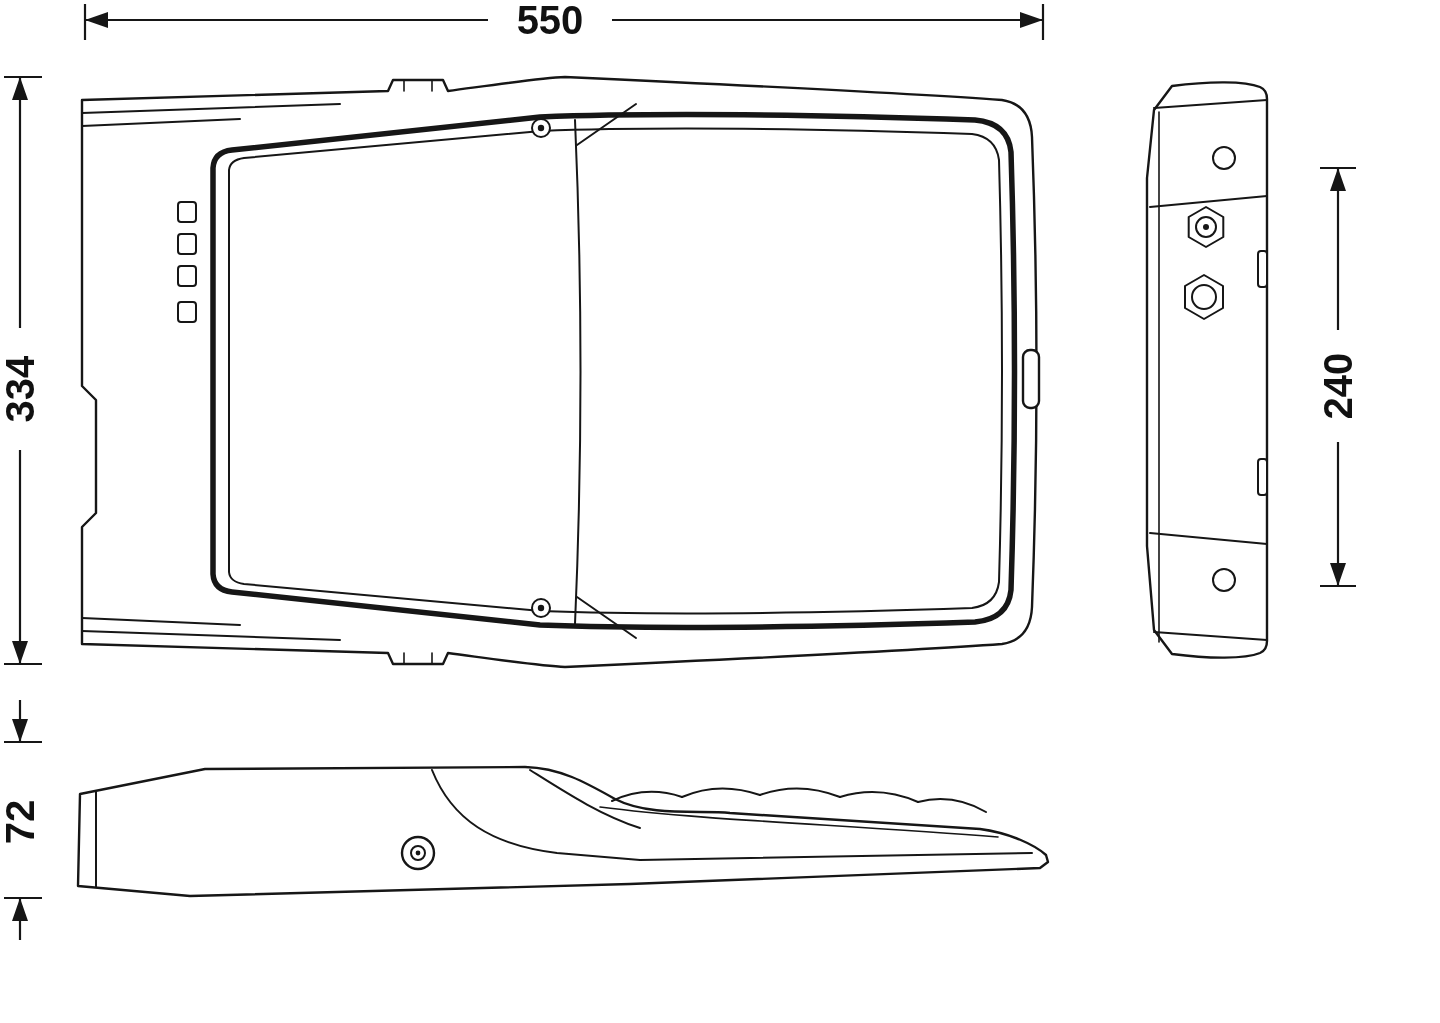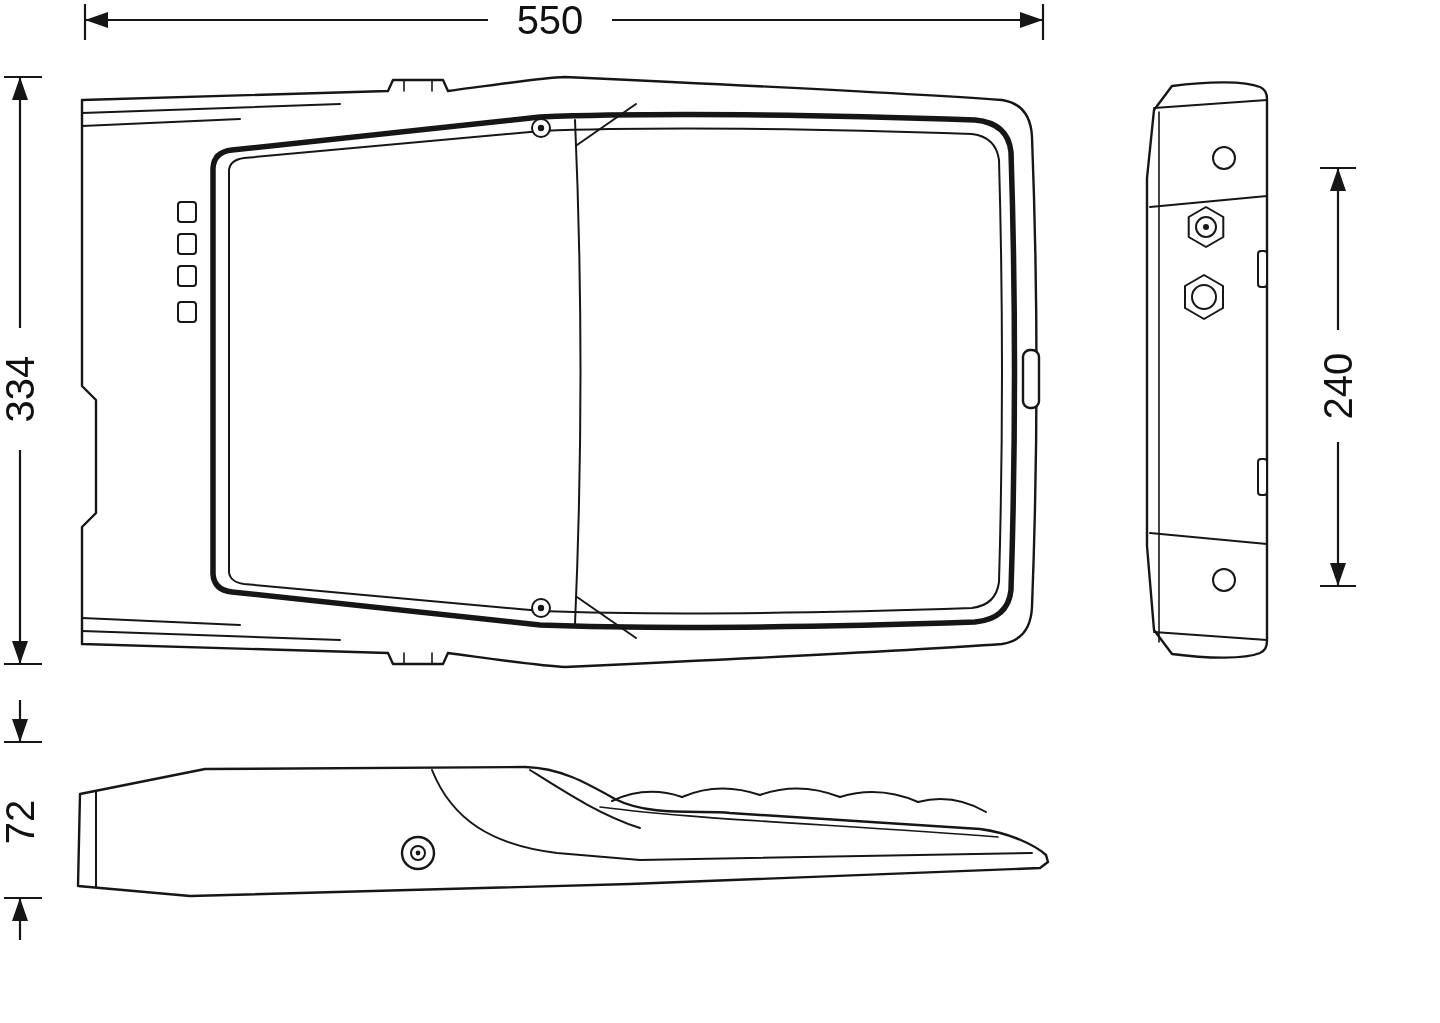--- a/index.html
+++ b/index.html
@@ -1,16 +1,16 @@
 <!DOCTYPE html>
 <html><head>
 <meta charset="utf-8">
 <style>
   html,body{margin:0;padding:0;background:#ffffff;}
-  .canvas{width:1440px;height:1023px;position:relative;background:#ffffff;overflow:hidden;}
+  .canvas{width:1440px;height:1023px;position:relative;background:#ffffff;overflow:hidden;font-weight:bold;}
   svg{display:block;}
   .ln{stroke:#161616;stroke-width:2.4;fill:none;stroke-linecap:round;stroke-linejoin:round;}
   .thick{stroke-width:5.5;}
   .med{stroke-width:2;}
   .thin{stroke-width:1.6;}
   .whitefill{fill:#ffffff;}
   .dimln{stroke:#161616;stroke-width:2.2;fill:none;stroke-linecap:butt;}
   .arrow{fill:#161616;stroke:none;}
   .dot{fill:#161616;stroke:none;}
   text.dim{font-family:"Liberation Sans","DejaVu Sans",sans-serif;font-size:40px;fill:#111111;}

